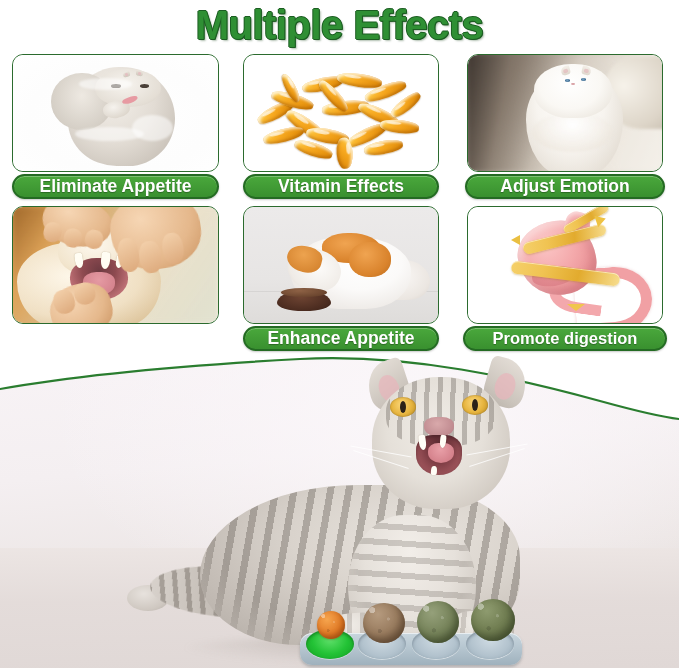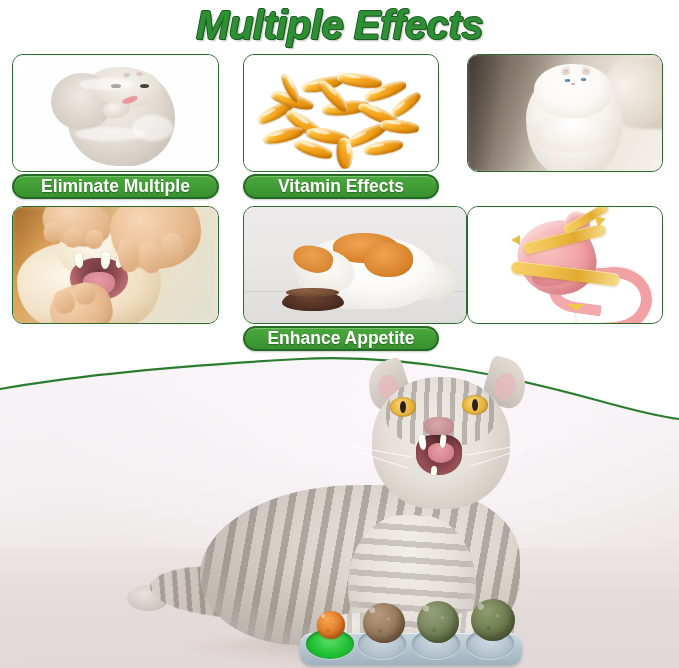--- a/index.html
+++ b/index.html
@@ -11,21 +11,21 @@
     position:relative;
   }
   #page{position:absolute;inset:0;width:679px;height:668px;overflow:hidden;background:#fff;}
 
   
   .title-wrap{position:absolute;left:0;top:0;width:679px;height:52px;}
   .title{
     position:absolute;left:0;top:2px;width:679px;
     text-align:center;
     font-size:40px;line-height:46px;
-    font-weight:bold;font-style:italic;
+    font-weight:bold;
     letter-spacing:-0.5px;
     color:#2f8f34;
     text-shadow:
       1px 0 0 #1c5d22, -1px 0 0 #1c5d22, 0 1px 0 #1c5d22, 0 -1px 0 #1c5d22,
       1px 1px 0 #1c5d22, 2px 2px 2px rgba(25,70,25,.35);
     white-space:nowrap;
   }
 
   
   .grid{position:absolute;left:0;top:50px;width:679px;height:305px;}
@@ -57,21 +57,21 @@
   .c2 .frame{height:116px;}
   .c2 .pill{top:120px;width:196px;}
   .c3{left:467px;top:4px;width:196px;height:148px;}
   .c3 .frame{height:116px;}
   .c3 .pill{top:120px;width:200px;left:-2px;}
 
   
   .c4{left:12px;top:156px;width:207px;height:148px;}
   .c4 .frame{height:116px;}
   .c4 .pill{top:120px;width:214px;left:-5px;}
-  .c5{left:243px;top:156px;width:224px;height:148px;text-align:right;}
+  .c5{left:243px;top:156px;width:196px;height:148px;text-align:right;}
   .c5 .frame{height:116px;}
   .c5 .pill{top:120px;width:196px;}
   .c6{left:467px;top:156px;width:196px;height:148px;}
   .c6 .frame{height:116px;}
   .c6 .pill{top:120px;width:204px;left:-4px;}
 
   
   
   .art-hairball{background:radial-gradient(ellipse at 52% 55%,#fff 0%,#fdfdfd 60%,#fff 100%);}
   .persian-body{
@@ -438,21 +438,21 @@
           </div>
           <div class="persian-eye l"></div>
           <div class="persian-eye r"></div>
           <div class="persian-paw"></div>
           <div class="persian-tongue"></div>
           <div class="fur-streak" style="left:32%;top:20%;width:26%;height:10%;"></div>
           <div class="fur-streak" style="left:30%;top:62%;width:34%;height:12%;"></div>
           <div class="fur-streak" style="left:58%;top:52%;width:20%;height:22%;"></div>
         </div>
       </div>
-      <div class="pill">Eliminate Multiple</div>
+      <div class="pill">Eliminate Appetite</div>
     </div>
 
     <div class="card c2">
       <div class="frame">
         <div class="photo art-capsules">
           <div class="cap" style="left:6%;top:44%;width:20%;height:11%;transform:rotate(-28deg);"></div>
           <div class="cap" style="left:14%;top:34%;width:22%;height:11%;transform:rotate(16deg);"></div>
           <div class="cap" style="left:30%;top:20%;width:21%;height:11%;transform:rotate(-12deg);"></div>
           <div class="cap" style="left:48%;top:16%;width:23%;height:11%;transform:rotate(8deg);"></div>
           <div class="cap" style="left:62%;top:26%;width:22%;height:11%;transform:rotate(-20deg);"></div>
@@ -483,20 +483,21 @@
           <div class="emo-ruff"></div>
           <div class="emo-head">
             <div class="emo-ear l"></div>
             <div class="emo-ear r"></div>
             <div class="emo-eye l"></div>
             <div class="emo-eye r"></div>
             <div class="emo-nose"></div>
           </div>
         </div>
       </div>
+      <div class="pill">Adjust Emotion</div>
     </div>
 
     <div class="card c4">
       <div class="frame">
         <div class="photo art-oral">
           <div class="oral-bg"></div>
           <div class="oral-catbody"></div>
           <div class="oral-muzzle"></div>
           <div class="oral-mouth"></div>
           <div class="oral-tongue"></div>
@@ -551,20 +552,21 @@
           <div class="esoph"></div>
           <div class="stomach-fold"></div>
           <div class="ribbon r3"></div>
           <div class="ribbon r1"></div>
           <div class="ribbon r2"></div>
           <div class="ribbon-tail rt1"></div>
           <div class="ribbon-tail rt2"></div>
           <div class="ribbon-tail rt3"></div>
         </div>
       </div>
+      <div class="pill small">Promote digestion</div>
     </div>
 
   </div>
 
   <div class="hero">
     <div class="hero-bg"></div>
 
     <svg class="hero-svg" viewBox="0 0 679 313" preserveAspectRatio="none">
       <path d="M0 34 C 90 18, 190 10, 300 4 C 410 -2, 520 24, 600 46 C 640 57, 662 62, 679 64 L679 0 L0 0 Z" fill="#ffffff"></path>
       <path d="M0 34 C 90 18, 190 10, 300 4 C 410 -2, 520 24, 600 46 C 640 57, 662 62, 679 64" fill="none" stroke="#2a7d2f" stroke-width="2.2" stroke-linecap="round"></path>

